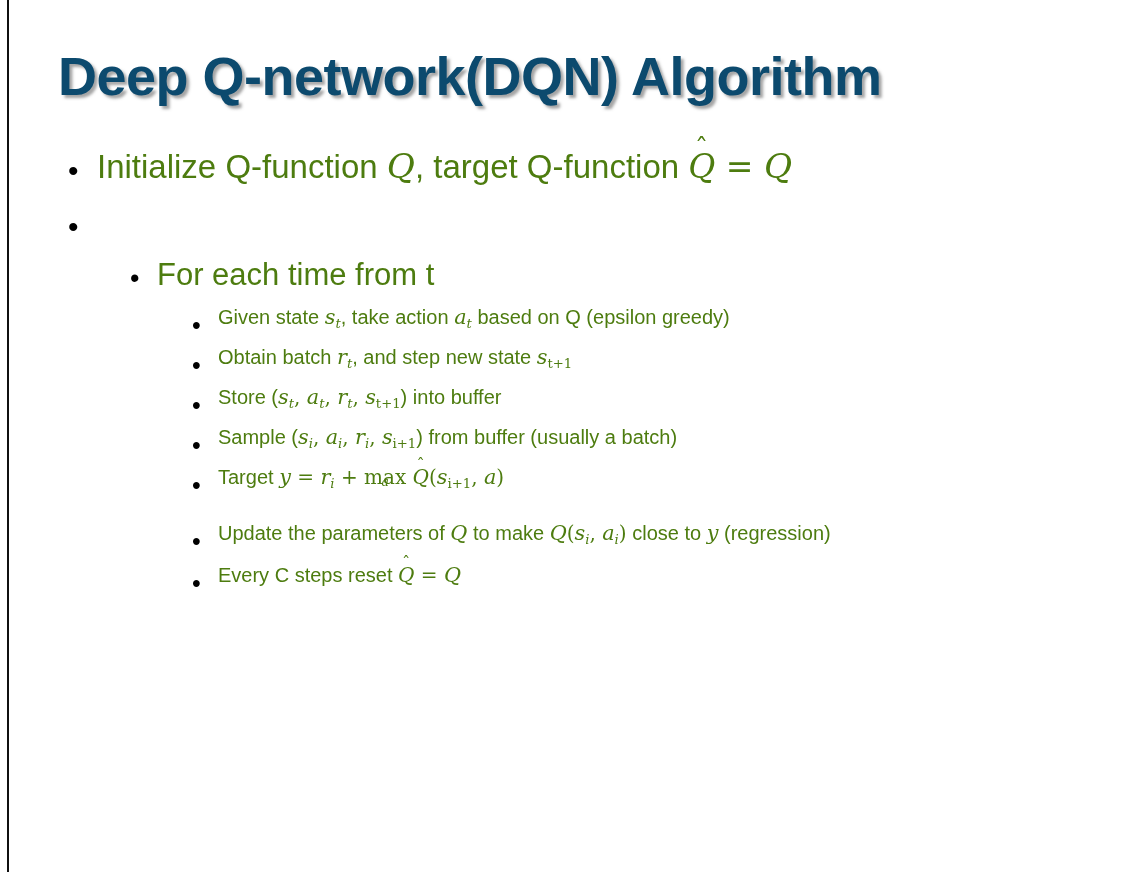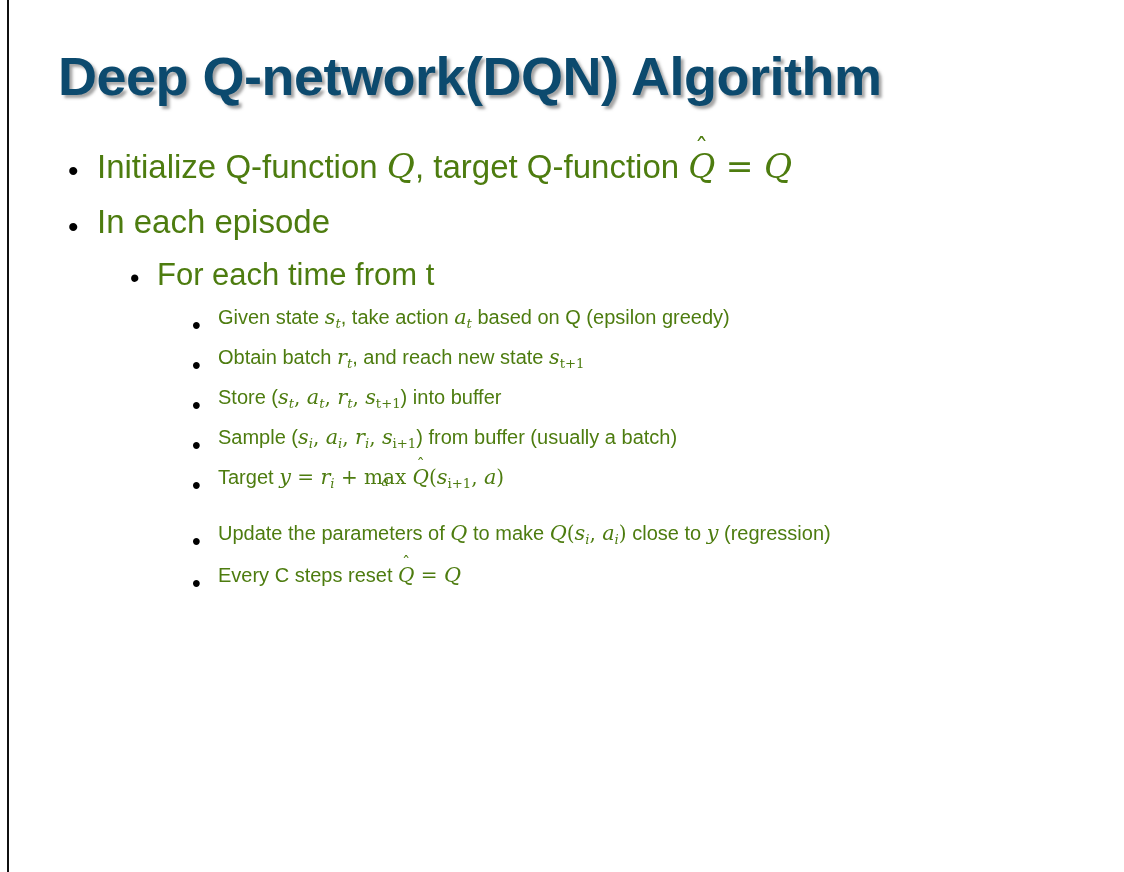--- a/index.html
+++ b/index.html
@@ -181,39 +181,38 @@
 
     <div class="bullet-row lvl1">
       <span class="bullet-mark">•</span>
       <span class="bullet-text">
         <span>Initialize Q-function </span><span class="math">Q</span><span>, target Q-function </span><span class="hatq"><span class="hat">ˆ</span><span>Q</span></span><span class="math-up"> = </span><span class="math">Q</span>
       </span>
     </div>
 
     <div class="bullet-row lvl1">
       <span class="bullet-mark">•</span>
-      <span class="bullet-text">In each episode</span>
     </div>
 
     <div class="bullet-row lvl2">
       <span class="bullet-mark">•</span>
       <span class="bullet-text">For each time from t</span>
     </div>
 
     <div class="bullet-row lvl3">
       <span class="bullet-mark">•</span>
       <span class="bullet-text">
         <span>Given state </span><span class="nowrap"><span class="math">s</span><span class="sub">t</span></span><span>, take action </span><span class="nowrap"><span class="math">a</span><span class="sub">t</span></span><span> based on Q (epsilon greedy)</span>
       </span>
     </div>
 
     <div class="bullet-row lvl3">
       <span class="bullet-mark">•</span>
       <span class="bullet-text">
-        <span>Obtain batch </span><span class="nowrap"><span class="math">r</span><span class="sub">t</span></span><span>, and reach new state </span><span class="nowrap"><span class="math">s</span><span class="sub sub-up">t+1</span></span>
+        <span>Obtain batch </span><span class="nowrap"><span class="math">r</span><span class="sub">t</span></span><span>, and step new state </span><span class="nowrap"><span class="math">s</span><span class="sub sub-up">t+1</span></span>
       </span>
     </div>
 
     <div class="bullet-row lvl3">
       <span class="bullet-mark">•</span>
       <span class="bullet-text">
         <span>Store (</span><span class="nowrap"><span class="math">s</span><span class="sub">t</span></span><span class="math-up">, </span><span class="nowrap"><span class="math">a</span><span class="sub">t</span></span><span class="math-up">, </span><span class="nowrap"><span class="math">r</span><span class="sub">t</span></span><span class="math-up">, </span><span class="nowrap"><span class="math">s</span><span class="sub sub-up">t+1</span></span><span>) into buffer</span>
       </span>
     </div>
 

